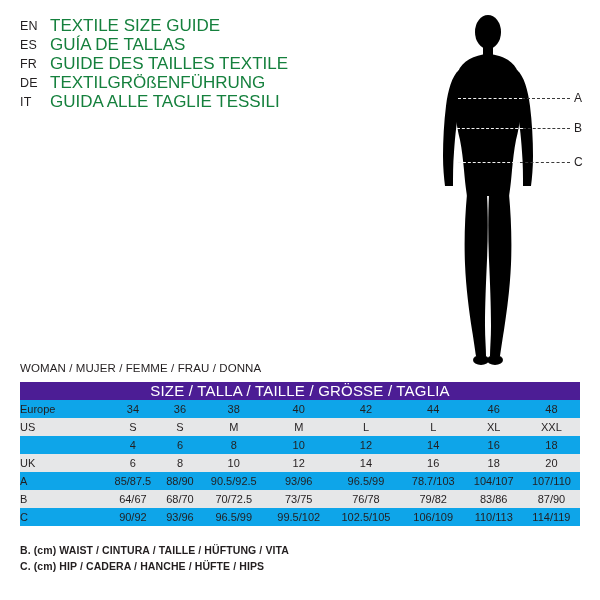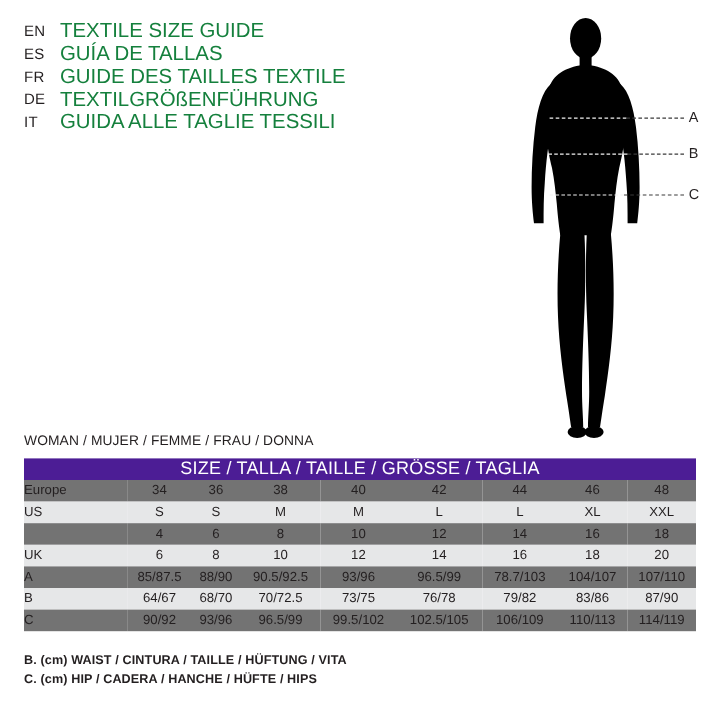--- a/index.html
+++ b/index.html
@@ -116,21 +116,21 @@
   }
   .row-label {
     text-align: left !important;
     padding-left: 6px;
     width: 86px;
   }
   .row-alt {
     background: #e6e7e8;
   }
   .row-plain {
-    background: #737373;
+    background: #0ea5e9;
   }
 
   
   .footnotes {
     position: absolute;
     left: 20px;
     top: 543px;
     width: 520px;
   }
   .footnote {

